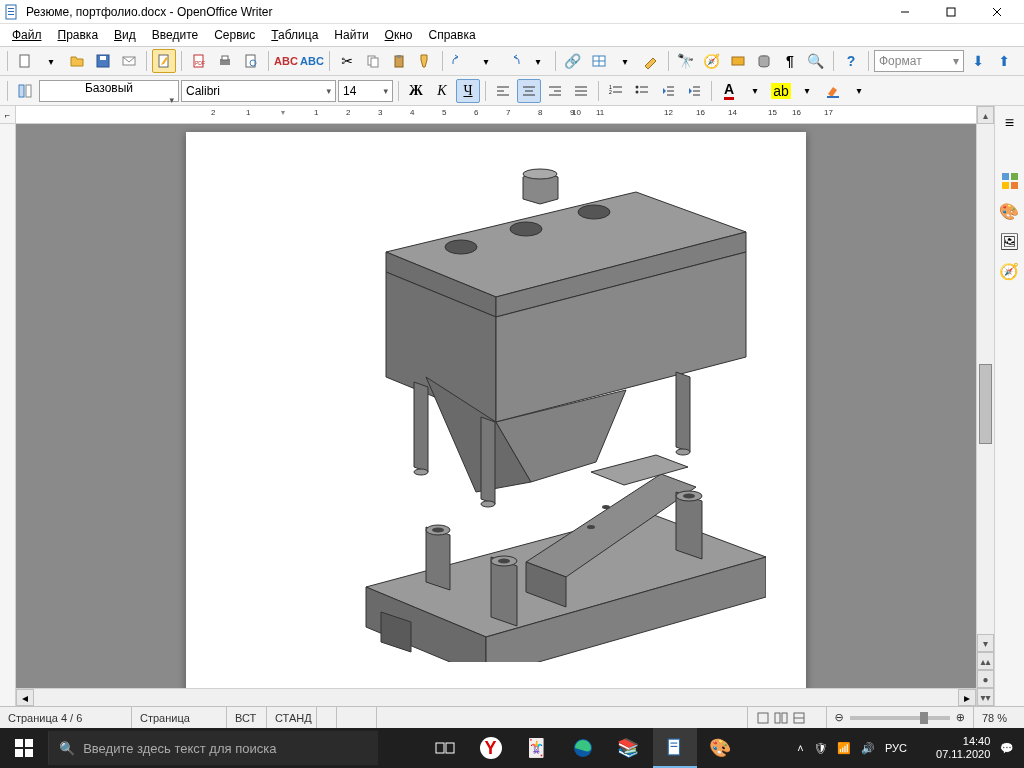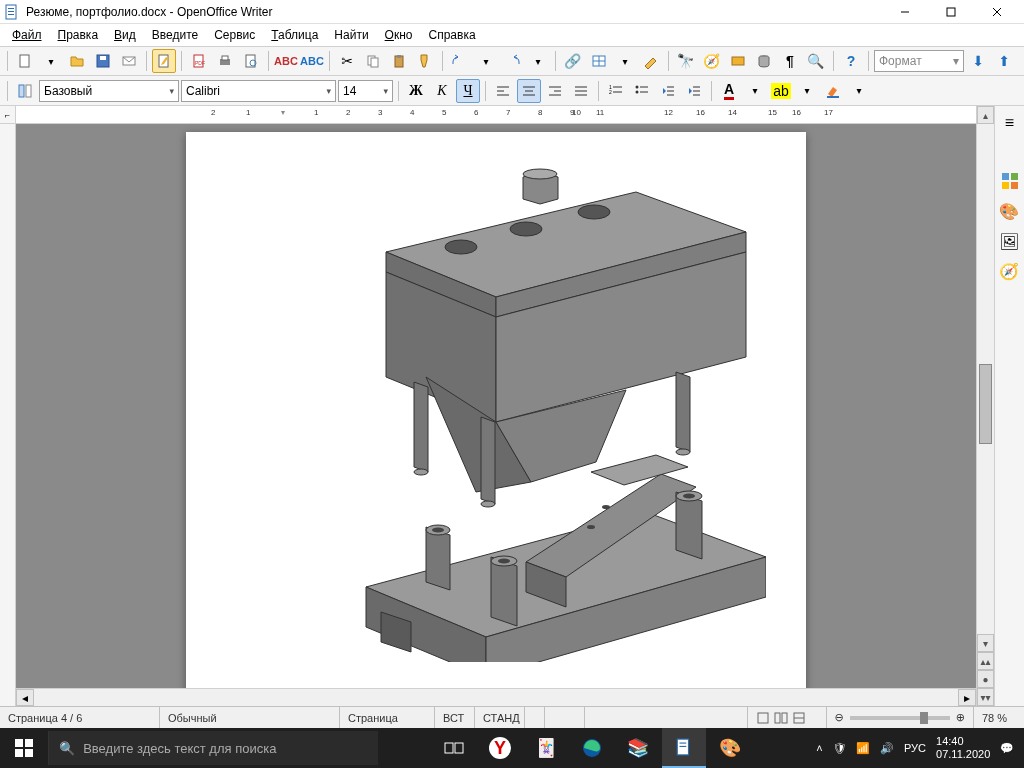--- a/index.html
+++ b/index.html
@@ -41,21 +41,21 @@
 .statusbar .spacer { flex:1; }
 .zoom-slider { width:100px; height:4px; background:#c0c0c0; margin:0 6px; position:relative; }
 .zoom-slider .knob { position:absolute; top:-4px; left:70px; width:8px; height:12px; background:#888; }
 .taskbar { height:40px; background:#1f1f1f; display:flex; align-items:center; color:#fff; }
 .startbtn { width:48px; height:40px; display:flex; align-items:center; justify-content:center; }
 .searchbox { width:330px; height:34px; background:#2b2b2b; display:flex; align-items:center; padding:0 10px; color:#aaa; font-size:13px; gap:8px; border-left:1px solid #333; }
 .tb-center { flex:1; display:flex; align-items:center; justify-content:center; gap:2px; }
 .tb-app { width:44px; height:40px; display:flex; align-items:center; justify-content:center; font-size:18px; }
 .tb-app.active { background:#3a3a3a; border-bottom:2px solid #76b9ed; }
 .tray { display:flex; align-items:center; gap:10px; padding:0 10px; font-size:11px; color:#fff; }
-.tray .clock { text-align:left; line-height:1.2; }
+.tray .clock { text-align:right; line-height:1.2;margin-left:19px; }
 .tiny { font-size:10px; }
 </style>
 </head>
 <body>
 
 <div class="titlebar">
   <span class="icon">
     <svg viewBox="0 0 16 16">
         <rect x="2" y="1" width="10" height="14" fill="#fff" stroke="#2a6db0"></rect>
         <rect x="4" y="4" width="6" height="1" fill="#2a6db0"></rect>
@@ -225,21 +225,21 @@
 </div>
 
 <div class="fmt-toolbar">
   <div class="sep"></div>
   <div class="tbtn">
       <svg viewBox="0 0 16 16">
         <rect x="2" y="2" width="5" height="12" fill="#c8d8f0" stroke="#4080c0"></rect>
         <rect x="9" y="2" width="5" height="12" fill="#fff" stroke="#888"></rect>
       </svg>
     </div>
-  <div class="dropdown" style="width:140px;">
+  <div class="dropdown" style="width:140px;flex-direction:column;">
       <span>Базовый</span>
       <span class="arrow">▾</span>
     </div>
   <div class="dropdown" style="width:155px;">
       <span>Calibri</span>
       <span class="arrow">▾</span>
     </div>
   <div class="dropdown" style="width:55px;">
       <span>14</span>
       <span class="arrow">▾</span>
@@ -445,22 +445,21 @@
           <rect x="11" y="11" width="7" height="7" fill="#ed7d31"></rect>
         </svg>
       </div>
     <div class="sbtn">🎨</div>
     <div class="sbtn">🖼</div>
     <div class="sbtn">🧭</div>
   </div>
 </div>
 
 <div class="statusbar">
-  <div class="cell" style="width:160px;">Страница 4 / 6</div>
-  <div class="cell" style="width:180px;">Обычный</div>
+  <div class="cell" style="width:132px;">Страница 4 / 6</div>
   <div class="cell" style="width:95px;">Страница</div>
   <div class="cell" style="width:40px;">ВСТ</div>
   <div class="cell" style="width:50px;">СТАНД</div>
   <div class="cell" style="width:20px;"></div>
   <div class="cell" style="width:40px;"></div>
   <div class="spacer"></div>
   <div class="cell" style="border-left:1px solid #c0c0c0;width:80px;display:flex;gap:4px;">
     <svg width="14" height="14" viewBox="0 0 14 14">
         <rect x="2" y="2" width="10" height="10" fill="none" stroke="#666"></rect>
       </svg>

